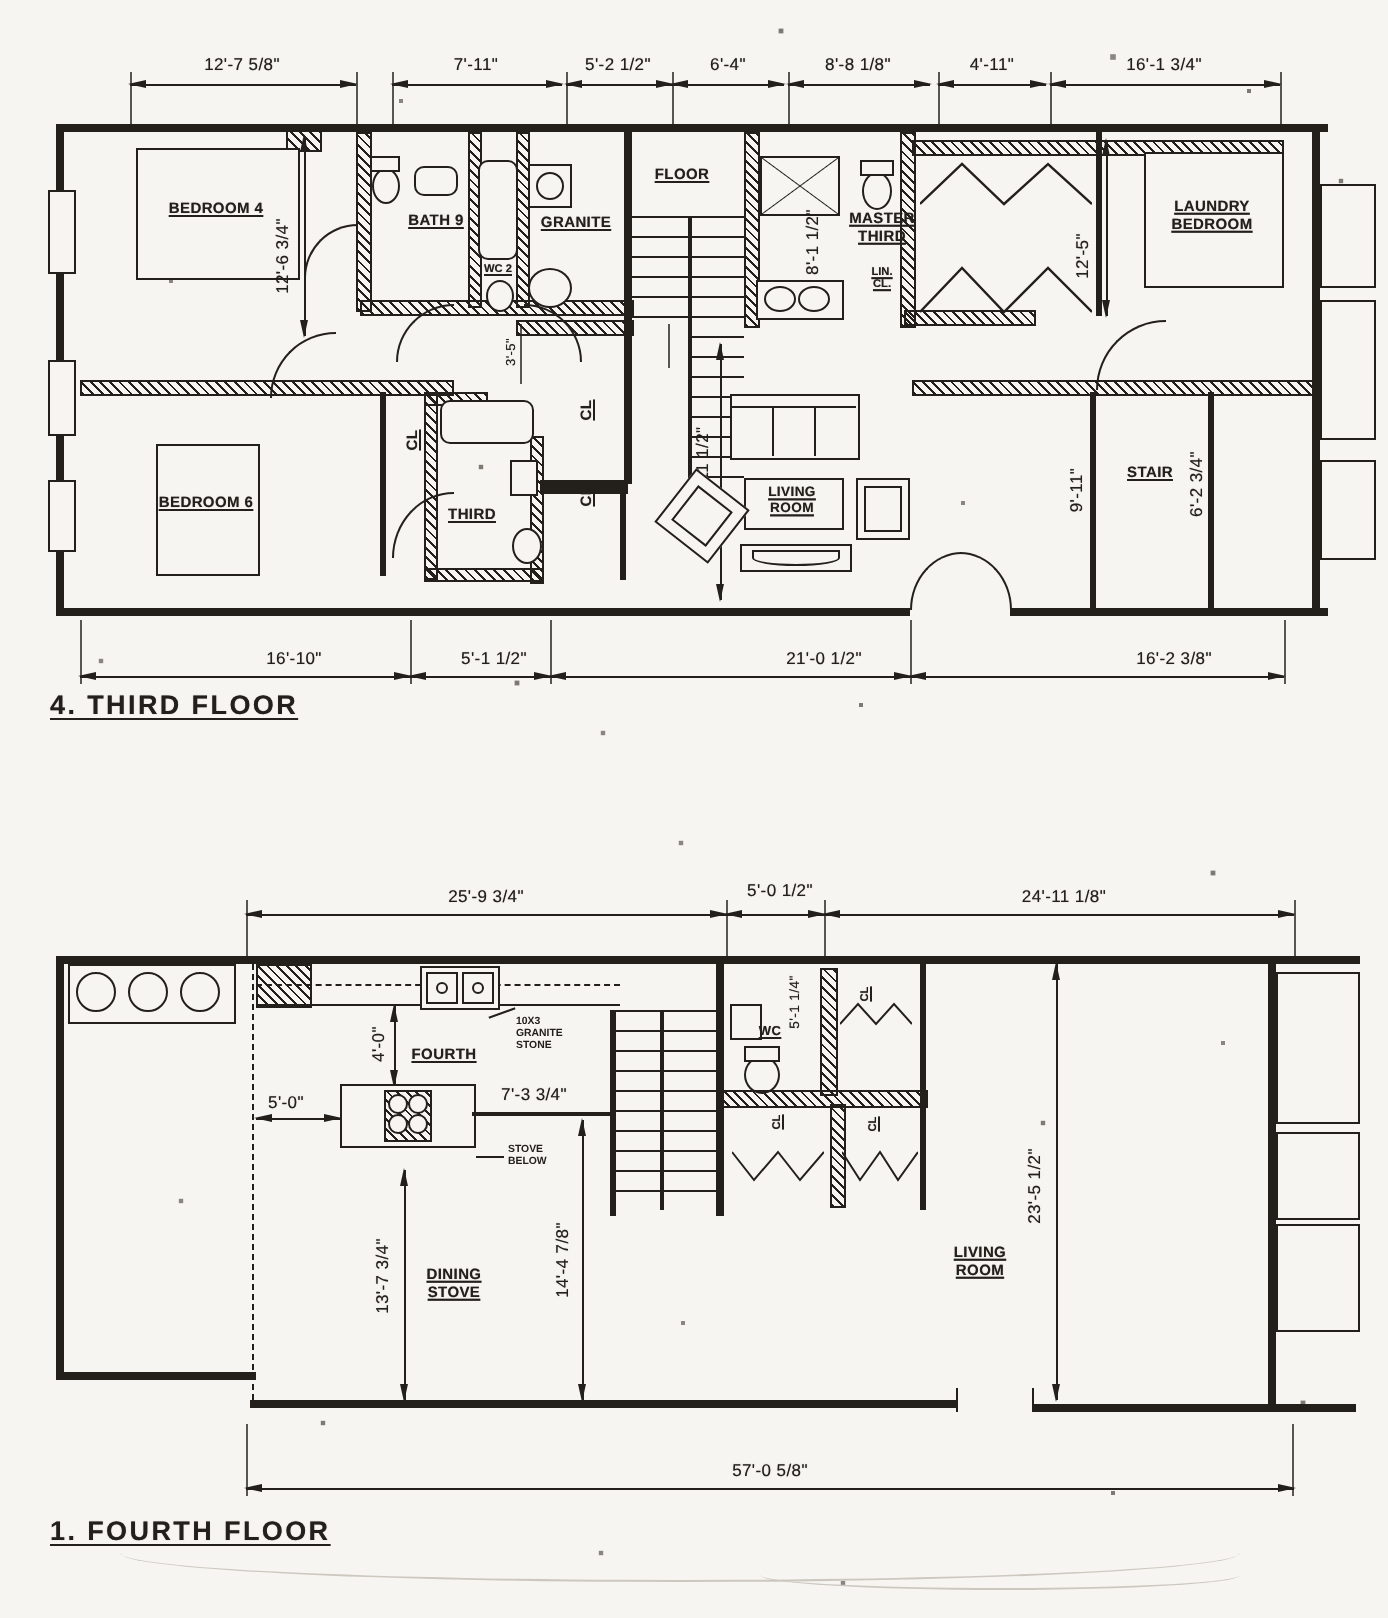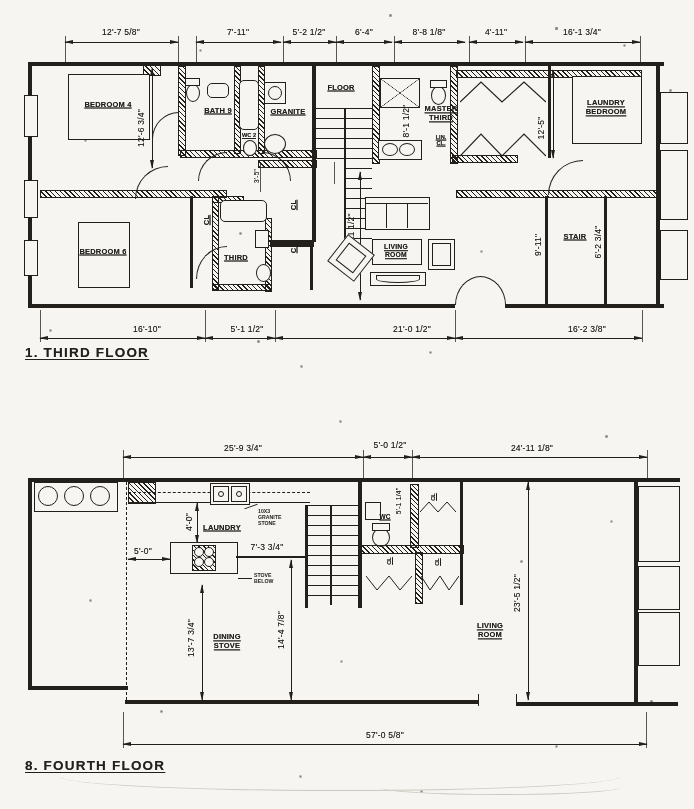--- a/index.html
+++ b/index.html
@@ -212,21 +212,21 @@
   <div class="lab" style="left:147px;top:329px;">16'-10"</div>
   <div class="lab" style="left:247px;top:329px;">5'-1 1/2"</div>
   <div class="lab" style="left:412px;top:329px;">21'-0 1/2"</div>
   <div class="lab" style="left:587px;top:329px;">16'-2 3/8"</div>
   <div class="ext" style="left:40px;top:310px;height:32px;"></div>
   <div class="ext" style="left:205px;top:310px;height:32px;"></div>
   <div class="ext" style="left:275px;top:310px;height:32px;"></div>
   <div class="ext" style="left:455px;top:310px;height:32px;"></div>
   <div class="ext" style="left:642px;top:310px;height:32px;"></div>
 
-  <div class="title" style="left:25px;top:345px;">1. THIRD FLOOR</div>
+  <div class="title" style="left:25px;top:345px;">4. THIRD FLOOR</div>
 
   <div class="hline" style="left:123px;top:457px;width:240px;"></div>
   <div class="hline" style="left:363px;top:457px;width:49px;"></div>
   <div class="hline" style="left:412px;top:457px;width:235px;"></div>
   <div class="lab" style="left:243px;top:448px;">25'-9 3/4"</div>
   <div class="lab" style="left:390px;top:445px;">5'-0 1/2"</div>
   <div class="lab" style="left:532px;top:448px;">24'-11 1/8"</div>
   <div class="ext" style="left:123px;top:450px;height:28px;"></div>
   <div class="ext" style="left:363px;top:450px;height:28px;"></div>
   <div class="ext" style="left:412px;top:450px;height:28px;"></div>
@@ -252,21 +252,21 @@
   <div class="circ" style="left:90px;top:486px;width:18px;height:18px;"></div>
 
   <div class="hwall" style="left:128px;top:482px;width:26px;height:20px;"></div>
   <div class="wall" style="left:128px;top:502px;width:182px;height:1px;"></div>
   <div class="dashh" style="left:128px;top:492px;width:182px;"></div>
   <div class="thin" style="left:210px;top:483px;width:38px;height:20px;"></div>
   <div class="thin" style="left:213px;top:486px;width:14px;height:14px;"></div>
   <div class="thin" style="left:231px;top:486px;width:14px;height:14px;"></div>
   <div class="circ" style="left:218px;top:491px;width:4px;height:4px;"></div>
   <div class="circ" style="left:236px;top:491px;width:4px;height:4px;"></div>
-  <div class="lab room" style="left:222px;top:527px;">LAUNDRY</div>
+  <div class="lab room" style="left:222px;top:527px;">FOURTH</div>
   <div class="vline" style="left:197px;top:503px;height:40px;"></div>
   <div class="labv" style="left:189px;top:522px;">4'-0"</div>
   <div class="lab" style="left:143px;top:551px;">5'-0"</div>
   <div class="hline" style="left:128px;top:559px;width:42px;"></div>
   <div class="box" style="left:170px;top:542px;width:66px;height:30px;"></div>
   <div class="hwall" style="left:192px;top:545px;width:22px;height:24px;"></div>
   <div class="circ" style="left:194px;top:547px;width:8px;height:8px;background:var(--paper);"></div>
   <div class="circ" style="left:204px;top:547px;width:8px;height:8px;background:var(--paper);"></div>
   <div class="circ" style="left:194px;top:557px;width:8px;height:8px;background:var(--paper);"></div>
   <div class="circ" style="left:204px;top:557px;width:8px;height:8px;background:var(--paper);"></div>
@@ -315,17 +315,17 @@
 
   <div class="vline" style="left:528px;top:482px;height:218px;"></div>
   <div class="labv" style="left:517px;top:593px;">23'-5 1/2"</div>
   <div class="lab room wrap" style="left:490px;top:631px;width:34px;">LIVING ROOM</div>
 
   <div class="hline" style="left:123px;top:744px;width:524px;"></div>
   <div class="lab" style="left:385px;top:735px;">57'-0 5/8"</div>
   <div class="ext" style="left:123px;top:712px;height:36px;"></div>
   <div class="ext" style="left:646px;top:712px;height:36px;"></div>
 
-  <div class="title" style="left:25px;top:758px;">8. FOURTH FLOOR</div>
+  <div class="title" style="left:25px;top:758px;">1. FOURTH FLOOR</div>
 
   <div class="curl" style="left:60px;top:762px;width:560px;height:28px;"></div>
   <div class="curl" style="left:380px;top:780px;width:240px;height:14px;"></div>
 </div>
 
 </body></html>

